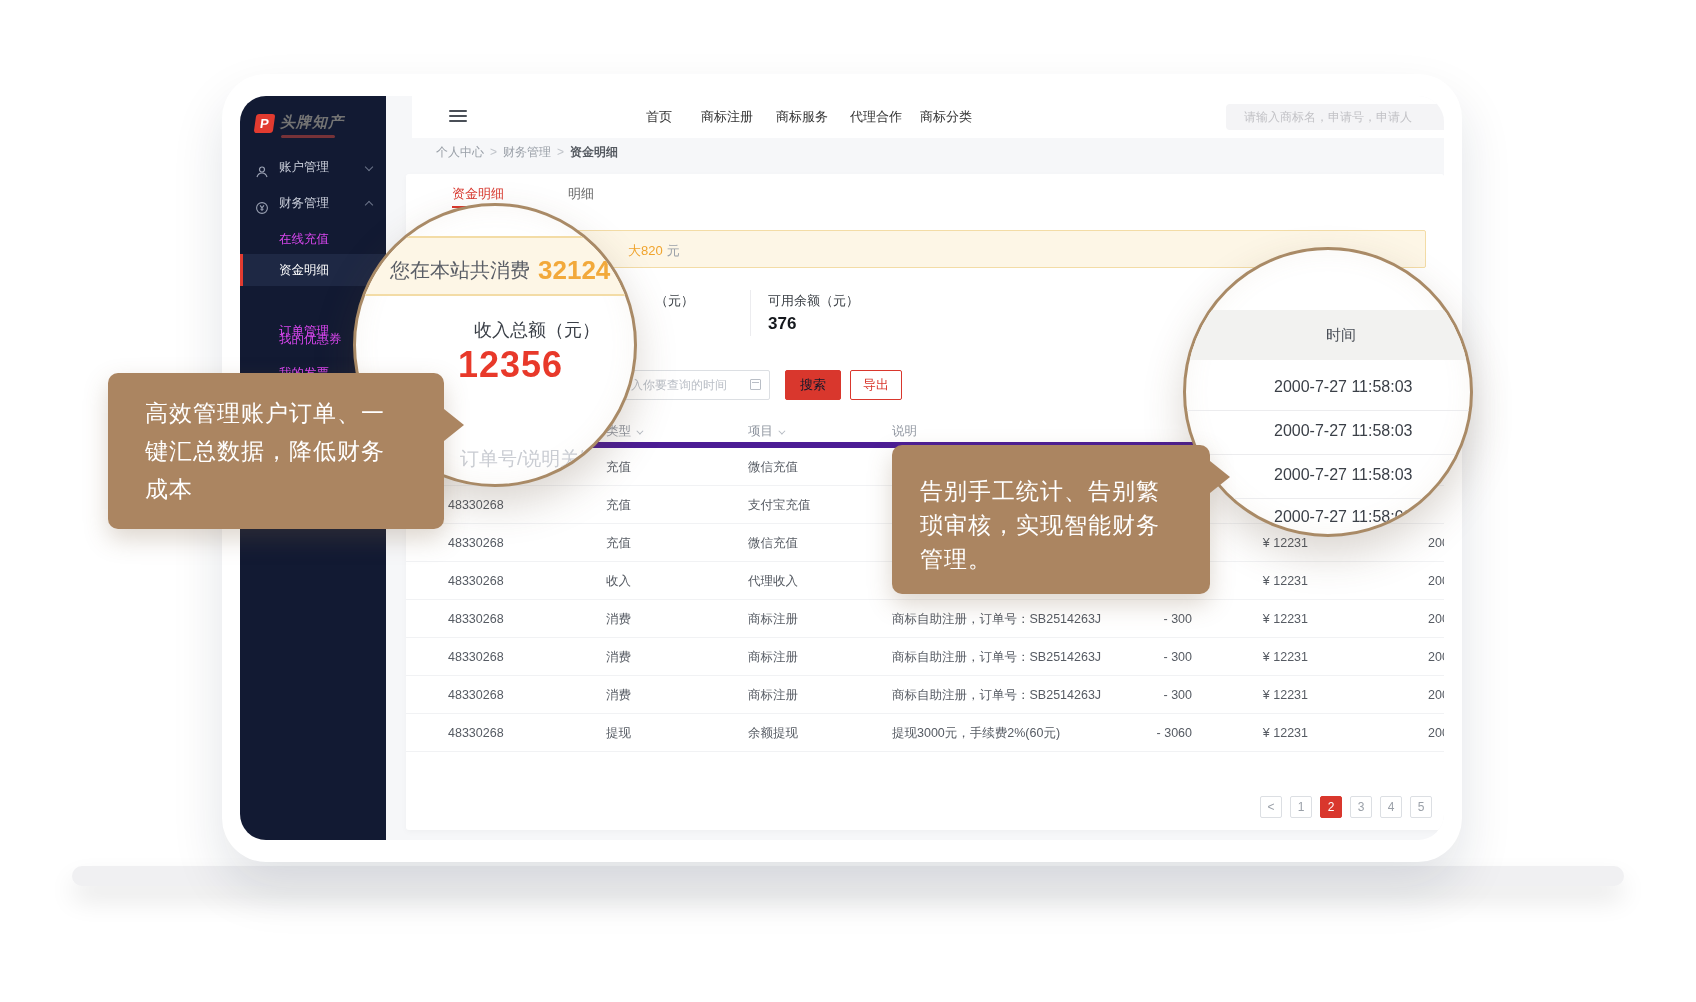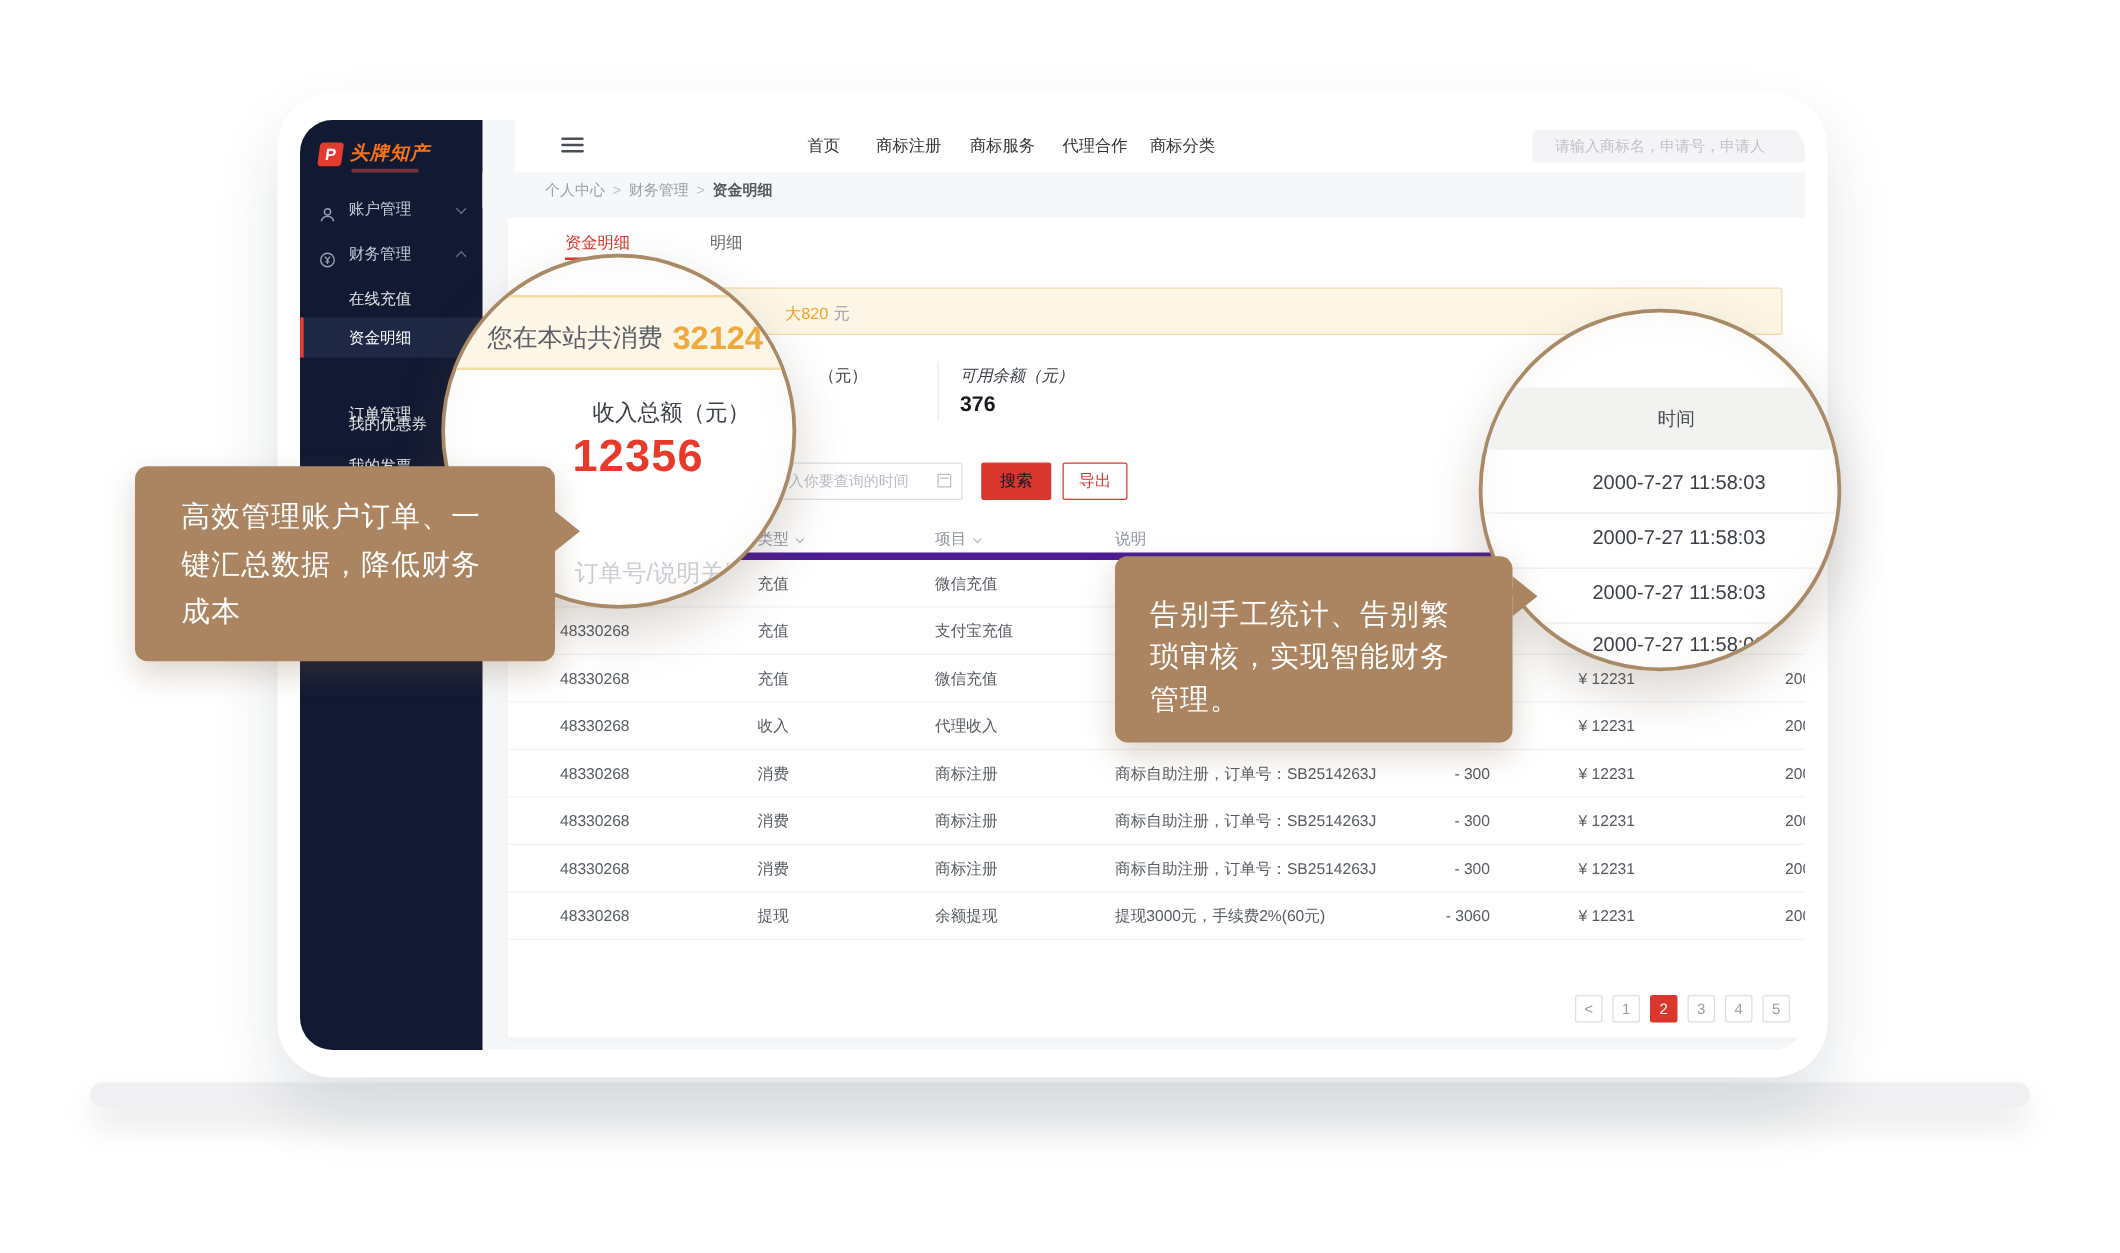--- a/index.html
+++ b/index.html
@@ -8,25 +8,25 @@
 
   
   .base{position:absolute;left:72px;top:866px;width:1552px;height:20px;background:#f0f0f2;border-radius:12px;box-shadow:0 14px 26px rgba(0,0,0,.10);}
   .device{position:absolute;left:222px;top:74px;width:1240px;height:788px;background:#fff;border-radius:44px;box-shadow:0 26px 52px rgba(20,30,60,.12);}
   .app{position:absolute;left:18px;top:22px;width:1204px;height:744px;border-radius:26px;overflow:hidden;background:#f6f7f9;}
 
   
   .sidebar{position:absolute;left:0;top:0;width:146px;height:100%;background:#121a33;}
   .logo{position:absolute;left:0;top:14px;width:146px;height:34px;}
   .logo-mark{position:absolute;left:15px;top:4px;width:19px;height:19px;background:#e23b30;border-radius:3px;transform:skewX(-8deg);color:#fff;font-weight:bold;font-size:13px;text-align:center;line-height:19px;}
-  .logo-text{position:absolute;left:40px;top:3px;color:#f97316;font-size:15px;font-weight:bold;letter-spacing:1px;font-style:italic;text-align:right;}
+  .logo-text{position:absolute;left:40px;top:3px;color:#737373;font-size:15px;font-weight:bold;letter-spacing:1px;font-style:italic;text-align:right;}
   .logo-tag{position:absolute;left:41px;top:25px;width:54px;height:3px;background:#c9473d;opacity:.55;border-radius:2px;}
   .side-item{position:absolute;left:0;width:146px;height:30px;color:#c6cbd7;font-size:12.5px;line-height:30px;cursor:pointer;}
   .side-item .lbl{position:absolute;left:39px;}
-  .side-item.sub{color:#e5e5e5;}
+  .side-item.sub{color:#d946ef;}
   .side-item.sub .lbl{left:39px;}
   .side-item.active{background:#1e2844;color:#fff;height:32px;line-height:32px;}
   .side-item.active .lbl{color:#fff;}
   .redbar{position:absolute;left:0;top:0;width:3px;height:100%;background:#e23b30;}
   .side-ico{position:absolute;left:15px;top:8px;width:14px;height:14px;}
   .chev{position:absolute;right:14px;top:12px;width:6px;height:6px;border-right:1.5px solid #6b7389;border-bottom:1.5px solid #6b7389;transform:rotate(45deg);}
   .chev.up{top:14px;transform:rotate(-135deg);}
 
   
   .topbar{position:absolute;left:146px;top:0;width:1058px;height:42px;background:#fff;margin-left:26px;}
@@ -187,21 +187,21 @@
         <div class="tab on" style="left:46px;">资金明细</div>
         <div class="tab-underline"></div>
         <div class="tab" style="left:162px;">明细</div>
 
         <div class="banner">
           <span class="tail"><span>大820</span><span class="unit">元</span></span>
         </div>
 
         <div class="stat-lab" style="left:249px;">（元）</div>
         <div class="stat-div"></div>
-        <div class="stat-lab" style="left:362px;font-style:italic;">可用余额（元）</div>
+        <div class="stat-lab" style="left:362px;">可用余额（元）</div>
         <div class="stat-val" style="left:362px;">376</div>
 
         <input class="date-input" placeholder="输入你要查询的时间" style="">
         <div class="cal-ico"></div>
         <button class="btn btn-search">搜索</button>
         <button class="btn btn-export">导出</button>
 
         <div class="thead" id="thead">
             <span class="cell c-order">订单号/说明关键</span>
             <span class="cell c-type">类型<span class="sort-caret"></span></span>

